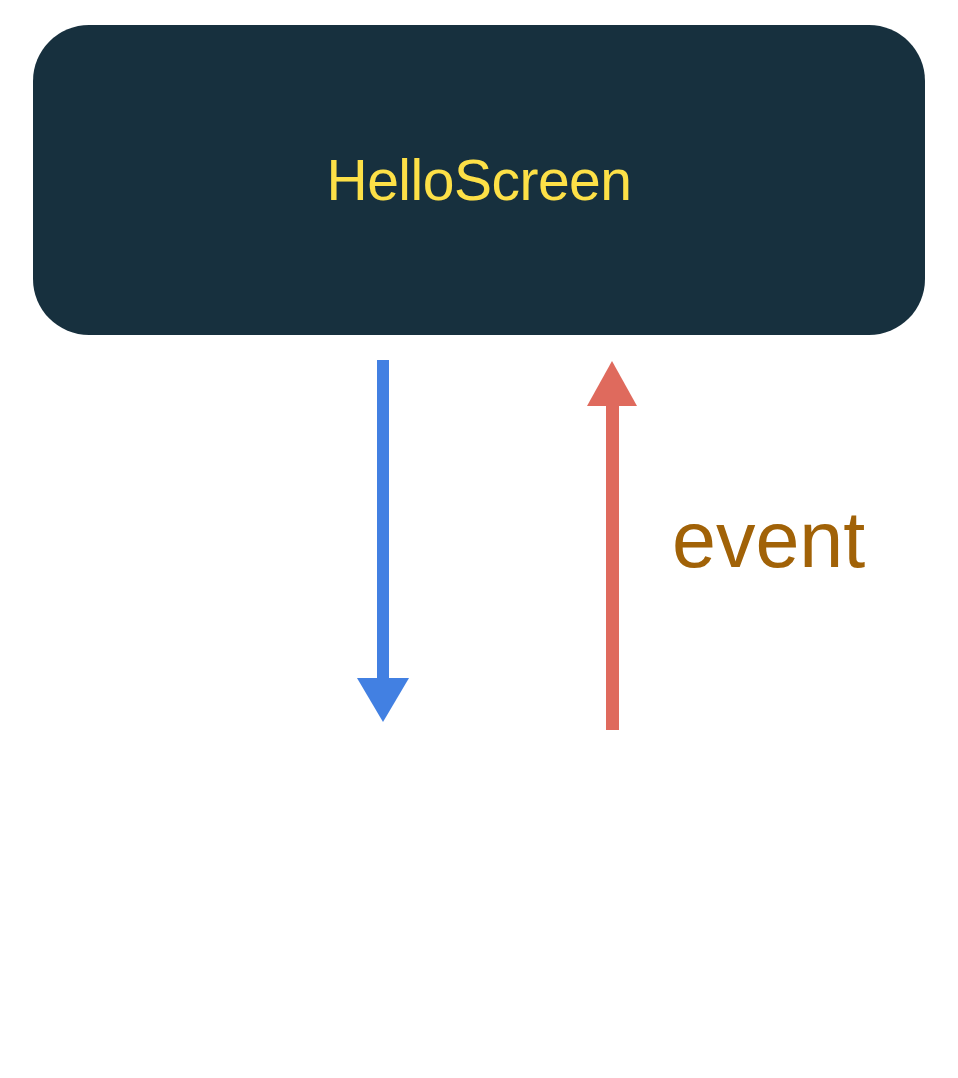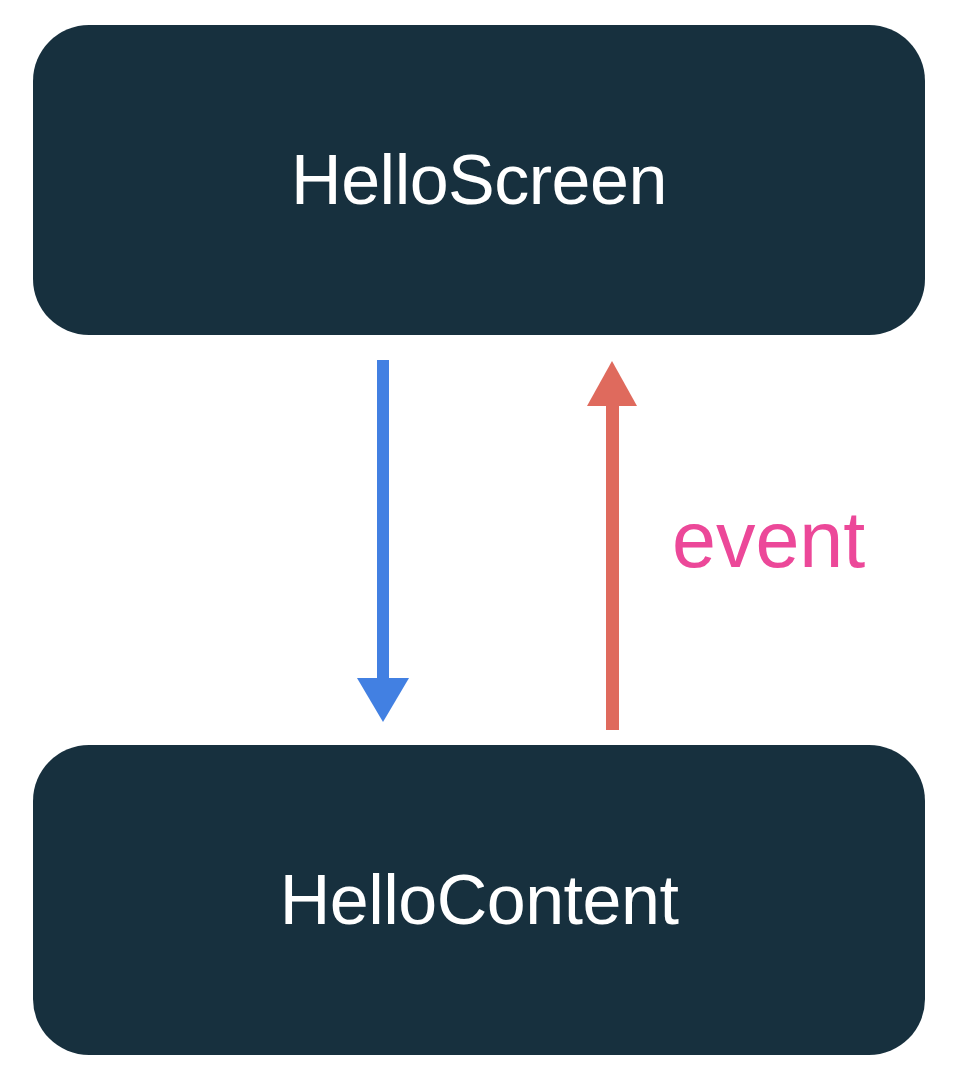--- a/index.html
+++ b/index.html
@@ -29,23 +29,23 @@
     background: #17303e;
     display: flex;
     align-items: center;
     justify-content: center;
     box-sizing: border-box;
   }
   #node-hello-screen { top: 25px; }
   #node-hello-content { top: 745px; }
 
   .node-label {
-    color: #ffffff;
+    color: #fde047;
     font-family: "Liberation Sans", sans-serif;
-    font-size: 70px;
+    font-size: 57px;
     font-weight: 400;
     line-height: 1;
     letter-spacing: -0.5px;
     white-space: nowrap;
     user-select: none;
   }
 
   
   #arrows-layer {
     position: absolute;
@@ -67,21 +67,21 @@
     user-select: none;
   }
   #edge-label-state {
     left: 120px;
     top: 500px;
     color: #4280e2;
   }
   #edge-label-event {
     left: 672px;
     top: 500px;
-    color: #ec4899;
+    color: #a16207;
   }
 </style>
 </head>
 <body>
 
 <div id="diagram-canvas">
 
   <div class="node-box" id="node-hello-screen">
     <span class="node-label">HelloScreen</span>
   </div>
@@ -95,17 +95,14 @@
 
     <g>
       <rect x="606" y="404" width="13" height="326" fill="#df6a5d"></rect>
       <polygon points="587,406 637,406 612,361" fill="#df6a5d"></polygon>
     </g>
   </svg>
 
 
   <span class="edge-label" id="edge-label-event">event</span>
 
-  <div class="node-box" id="node-hello-content">
-    <span class="node-label">HelloContent</span>
-  </div>
 
 </div>
 
 </body></html>

